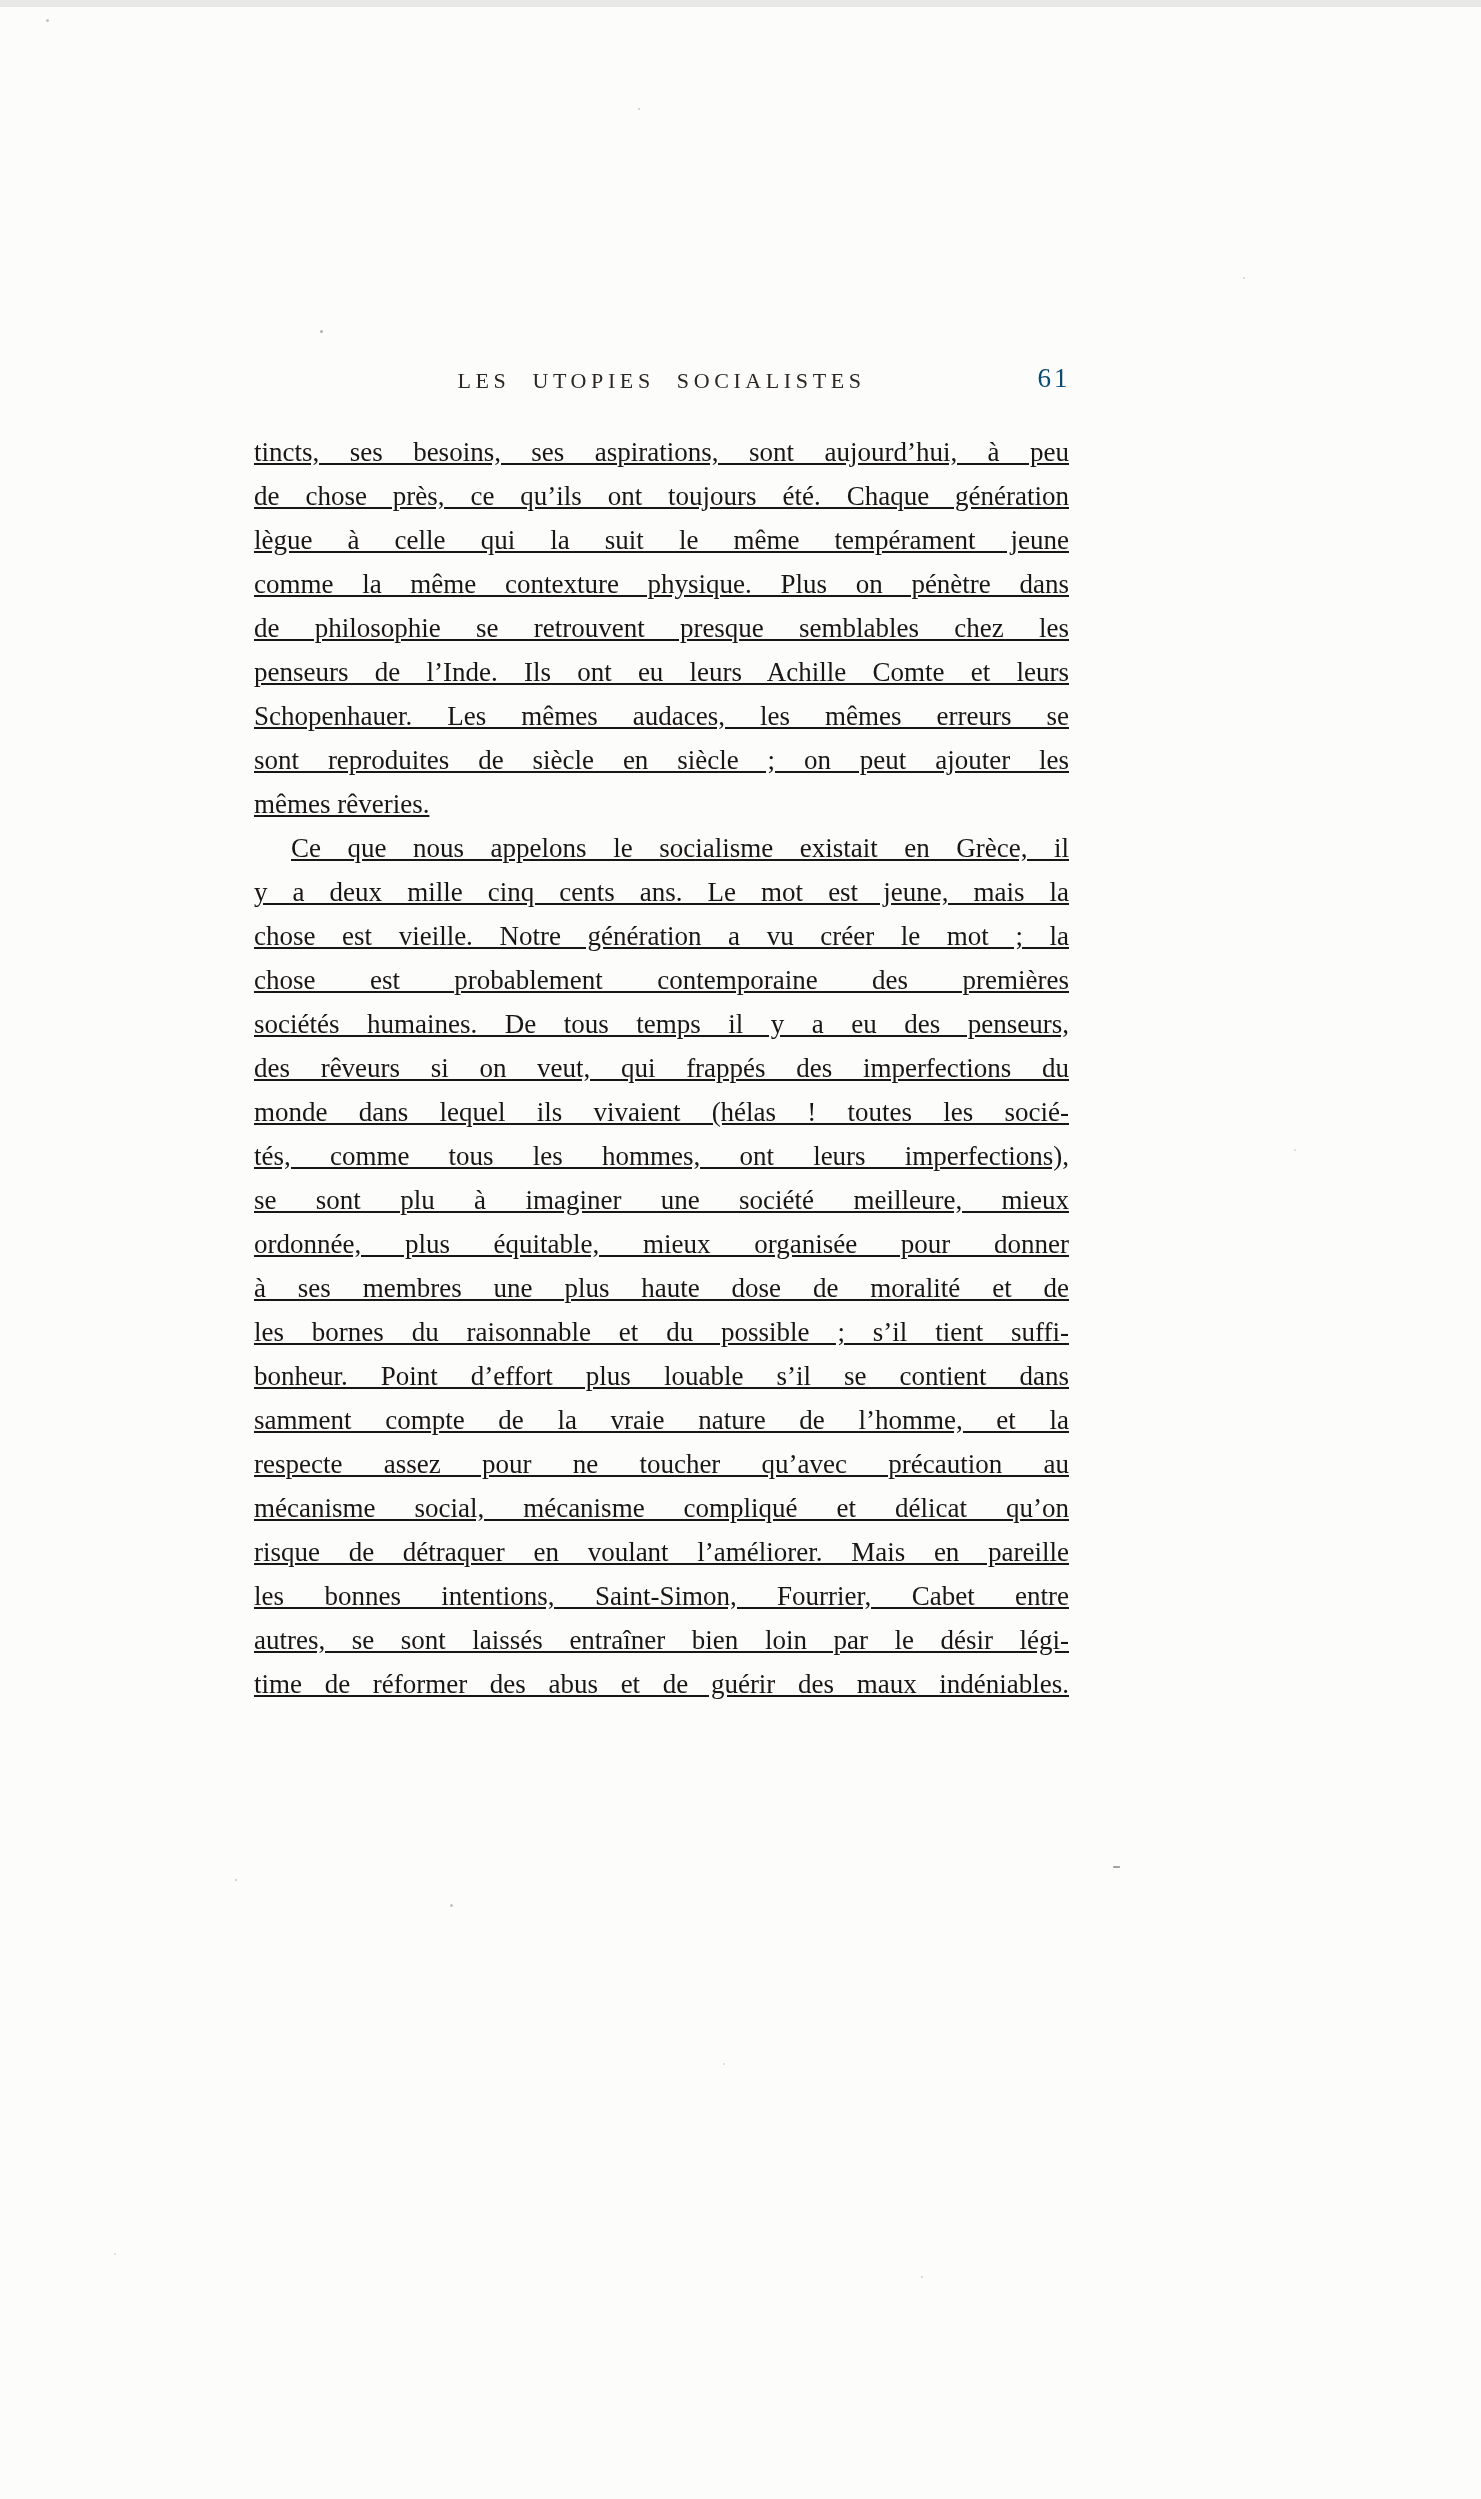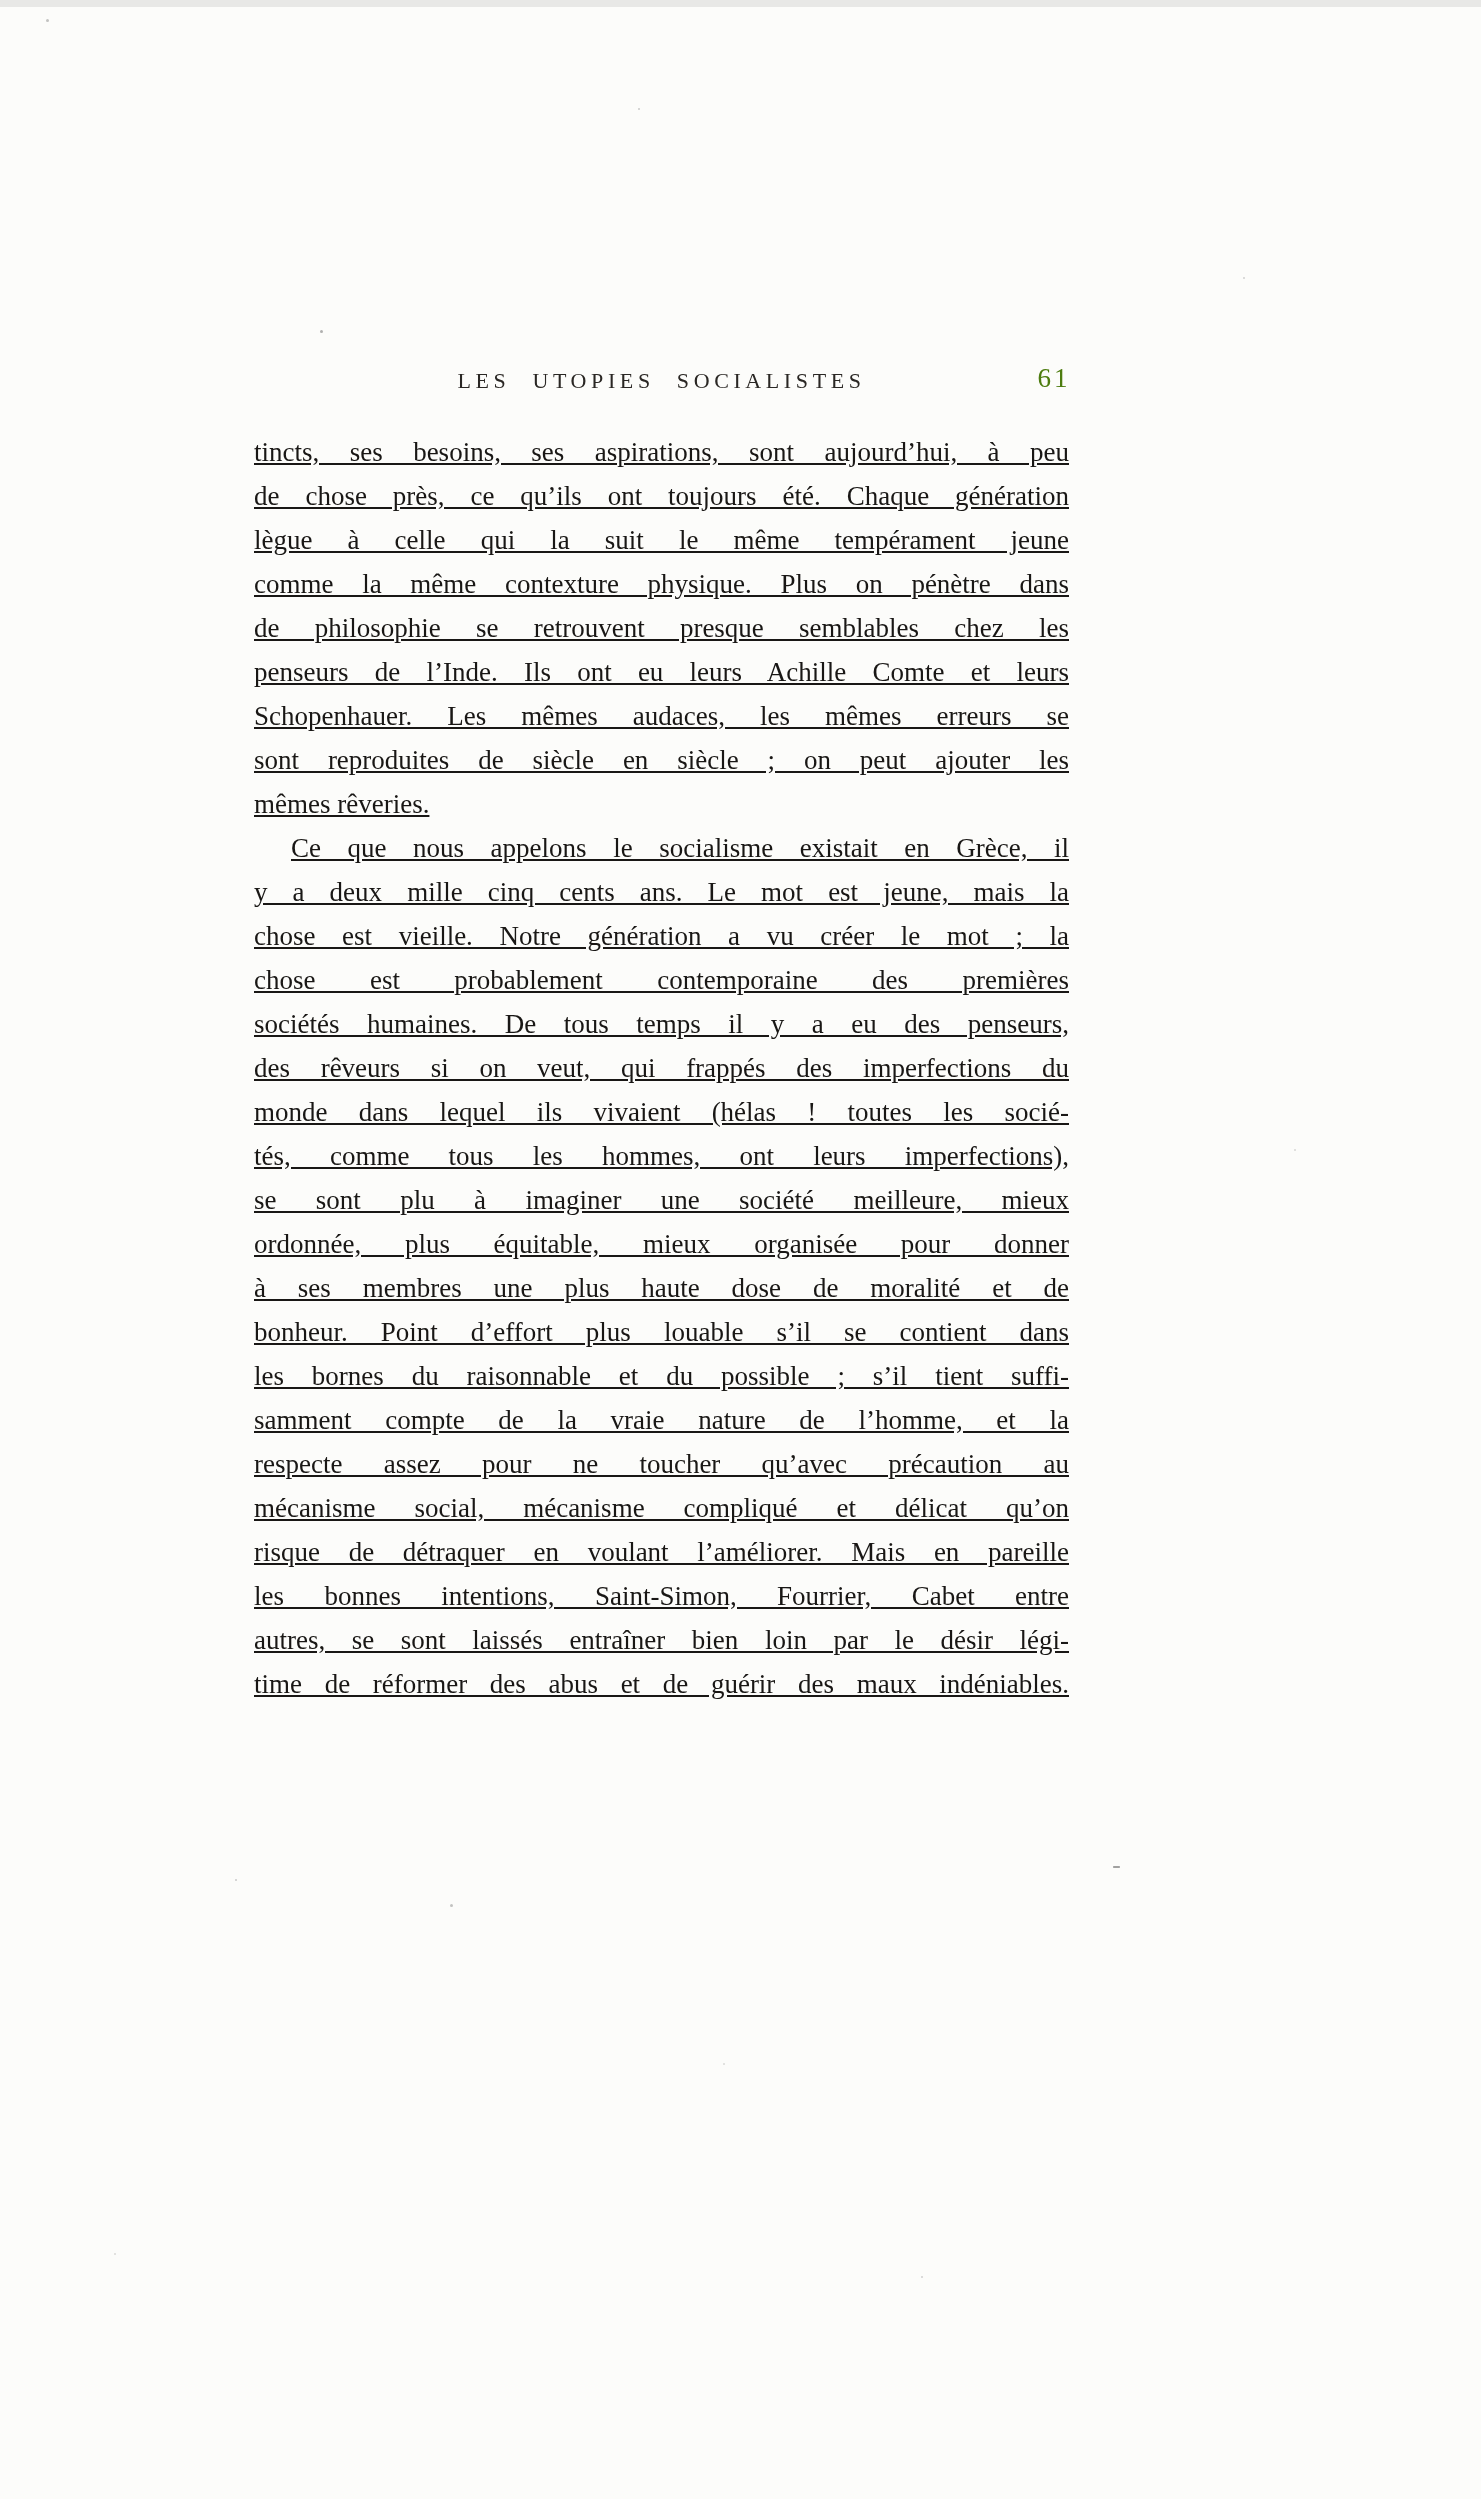--- a/index.html
+++ b/index.html
@@ -29,21 +29,21 @@
     letter-spacing: 4.6px;
     word-spacing: 12px;
     color: #2a2724;
   }
   .page-number {
     position: absolute;
     right: -1.5px;
     top: -4.6px;
     font-size: 27px;
     letter-spacing: 3px;
-    color: #4d7c0f;
+    color: #0c4a6e;
   }
   
   .text-block {
     position: absolute;
     left: 254px;
     top: 423px;
     width: 815px;
     font-size: 27px;
     line-height: 44px;
     color: #191715;
@@ -90,22 +90,22 @@
       <div class="line">y a deux mille cinq cents ans. Le mot est jeune, mais la</div>
       <div class="line">chose est vieille. Notre génération a vu créer le mot ; la</div>
       <div class="line">chose est probablement contemporaine des premières</div>
       <div class="line">sociétés humaines. De tous temps il y a eu des penseurs,</div>
       <div class="line">des rêveurs si on veut, qui frappés des imperfections du</div>
       <div class="line">monde dans lequel ils vivaient (hélas ! toutes les socié-</div>
       <div class="line">tés, comme tous les hommes, ont leurs imperfections),</div>
       <div class="line">se sont plu à imaginer une société meilleure, mieux</div>
       <div class="line">ordonnée, plus équitable, mieux organisée pour donner</div>
       <div class="line">à ses membres une plus haute dose de moralité et de</div>
+      <div class="line">les bornes du raisonnable et du possible ; s’il tient suffi-</div>
       <div class="line">bonheur. Point d’effort plus louable s’il se contient dans</div>
-      <div class="line">les bornes du raisonnable et du possible ; s’il tient suffi-</div>
       <div class="line">samment compte de la vraie nature de l’homme, et la</div>
       <div class="line">respecte assez pour ne toucher qu’avec précaution au</div>
       <div class="line">mécanisme social, mécanisme compliqué et délicat qu’on</div>
       <div class="line">risque de détraquer en voulant l’améliorer. Mais en pareille</div>
       <div class="line">les bonnes intentions, Saint-Simon, Fourrier, Cabet entre</div>
       <div class="line">autres, se sont laissés entraîner bien loin par le désir légi-</div>
       <div class="line">time de réformer des abus et de guérir des maux indéniables.</div>
     </div>
 
   <div class="speck" style="left:320px; top:323px; width:3px; height:3px; opacity:.45;"></div>

